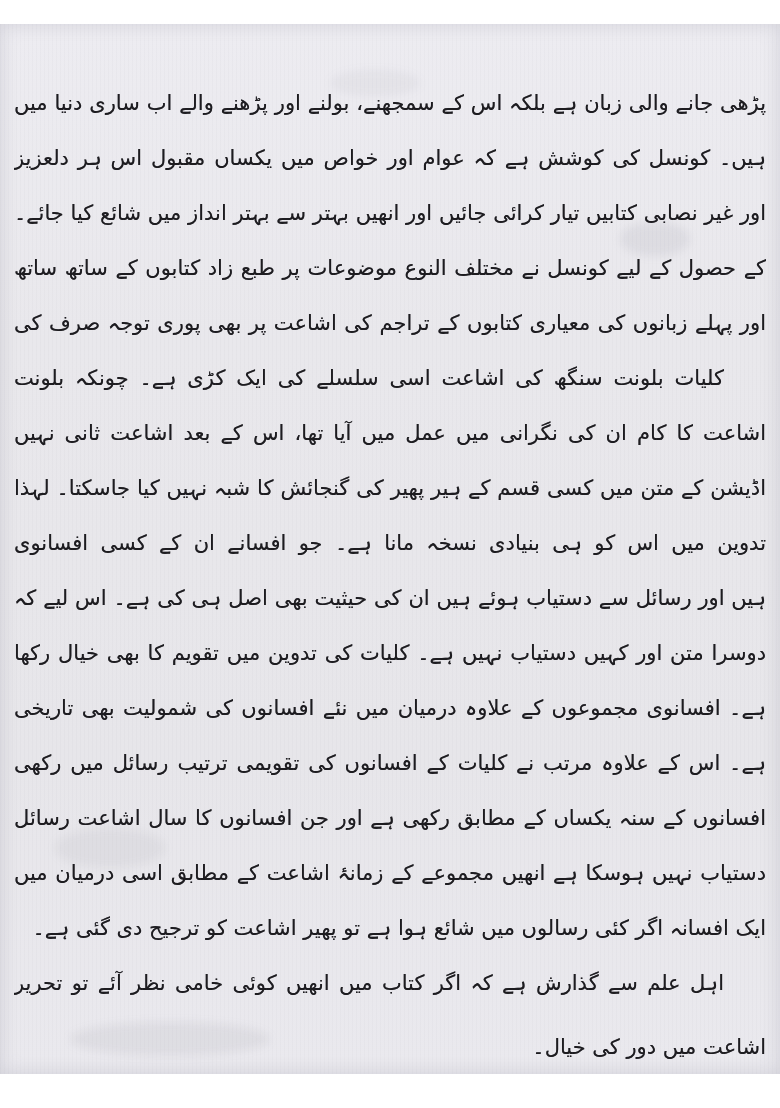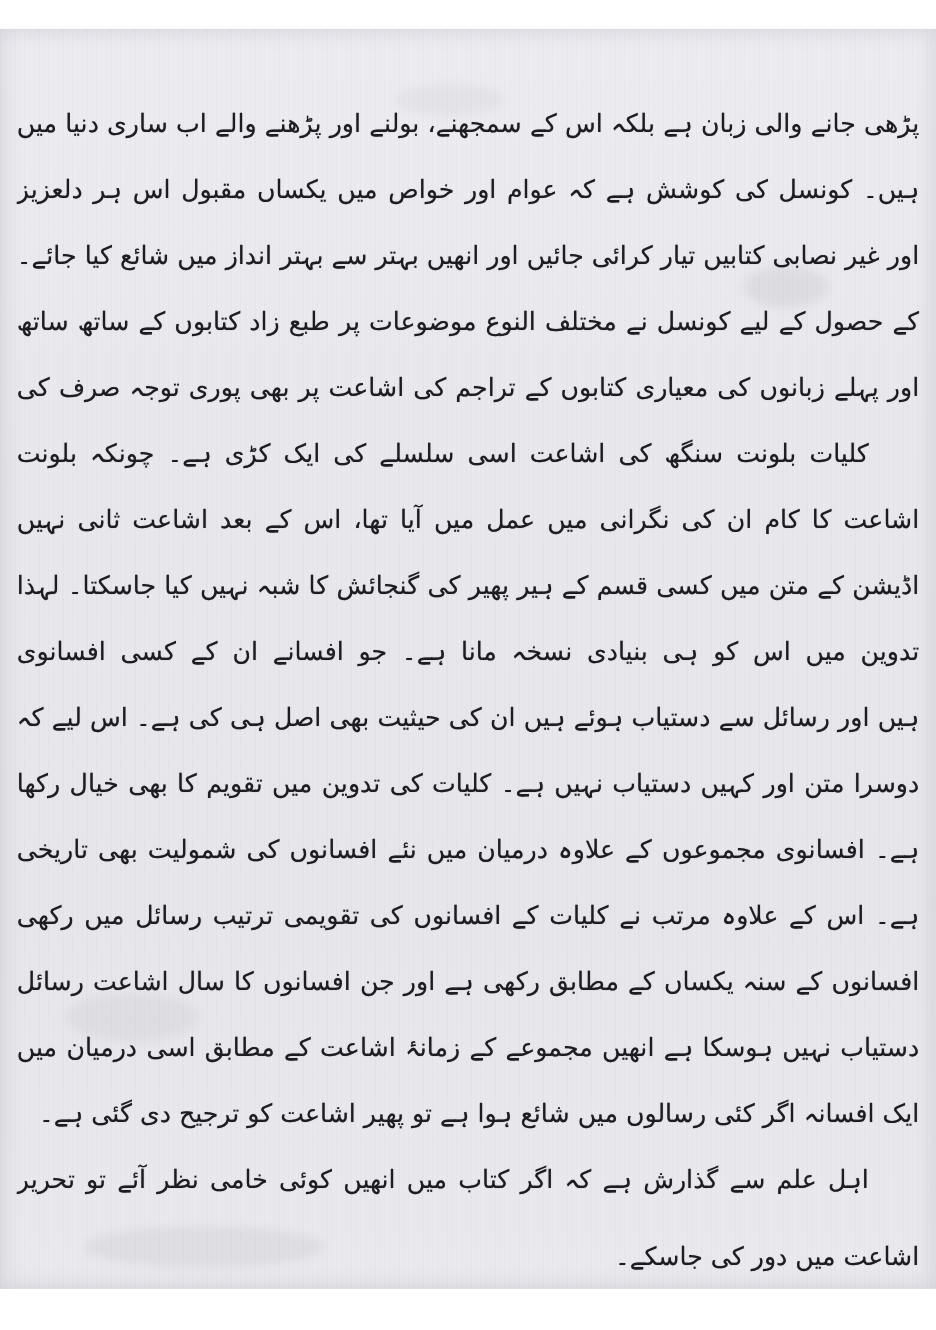--- a/index.html
+++ b/index.html
@@ -90,16 +90,16 @@
     <div class="line">دوسرا متن اور کہیں دستیاب نہیں ہے۔ کلیات کی تدوین میں تقویم کا بھی خیال رکھا گیا</div>
     <div class="line">ہے۔ افسانوی مجموعوں کے علاوہ درمیان میں نئے افسانوں کی شمولیت بھی تاریخی ترتیب میں ہوئی</div>
     <div class="line">ہے۔ اس کے علاوہ مرتب نے کلیات کے افسانوں کی تقویمی ترتیب رسائل میں رکھی شدہ</div>
     <div class="line">افسانوں کے سنہ یکساں کے مطابق رکھی ہے اور جن افسانوں کا سال اشاعت رسائل سے</div>
     <div class="line">دستیاب نہیں ہوسکا ہے انھیں مجموعے کے زمانۂ اشاعت کے مطابق اسی درمیان میں رکھا گیا ہے۔</div>
     <div class="line end">ایک افسانہ اگر کئی رسالوں میں شائع ہوا ہے تو پھیر اشاعت کو ترجیح دی گئی ہے۔</div>
   </div>
 
   <div class="para">
     <div class="line indent">اہل علم سے گذارش ہے کہ اگر کتاب میں انھیں کوئی خامی نظر آئے تو تحریر فرمائیں تا کہ اگلی</div>
-    <div class="line end lastgap">اشاعت میں دور کی جاسکے۔</div>
+    <div class="line end lastgap">اشاعت میں دور کی خیال۔</div>
   </div>
 
 </div>
 
 </body></html>

